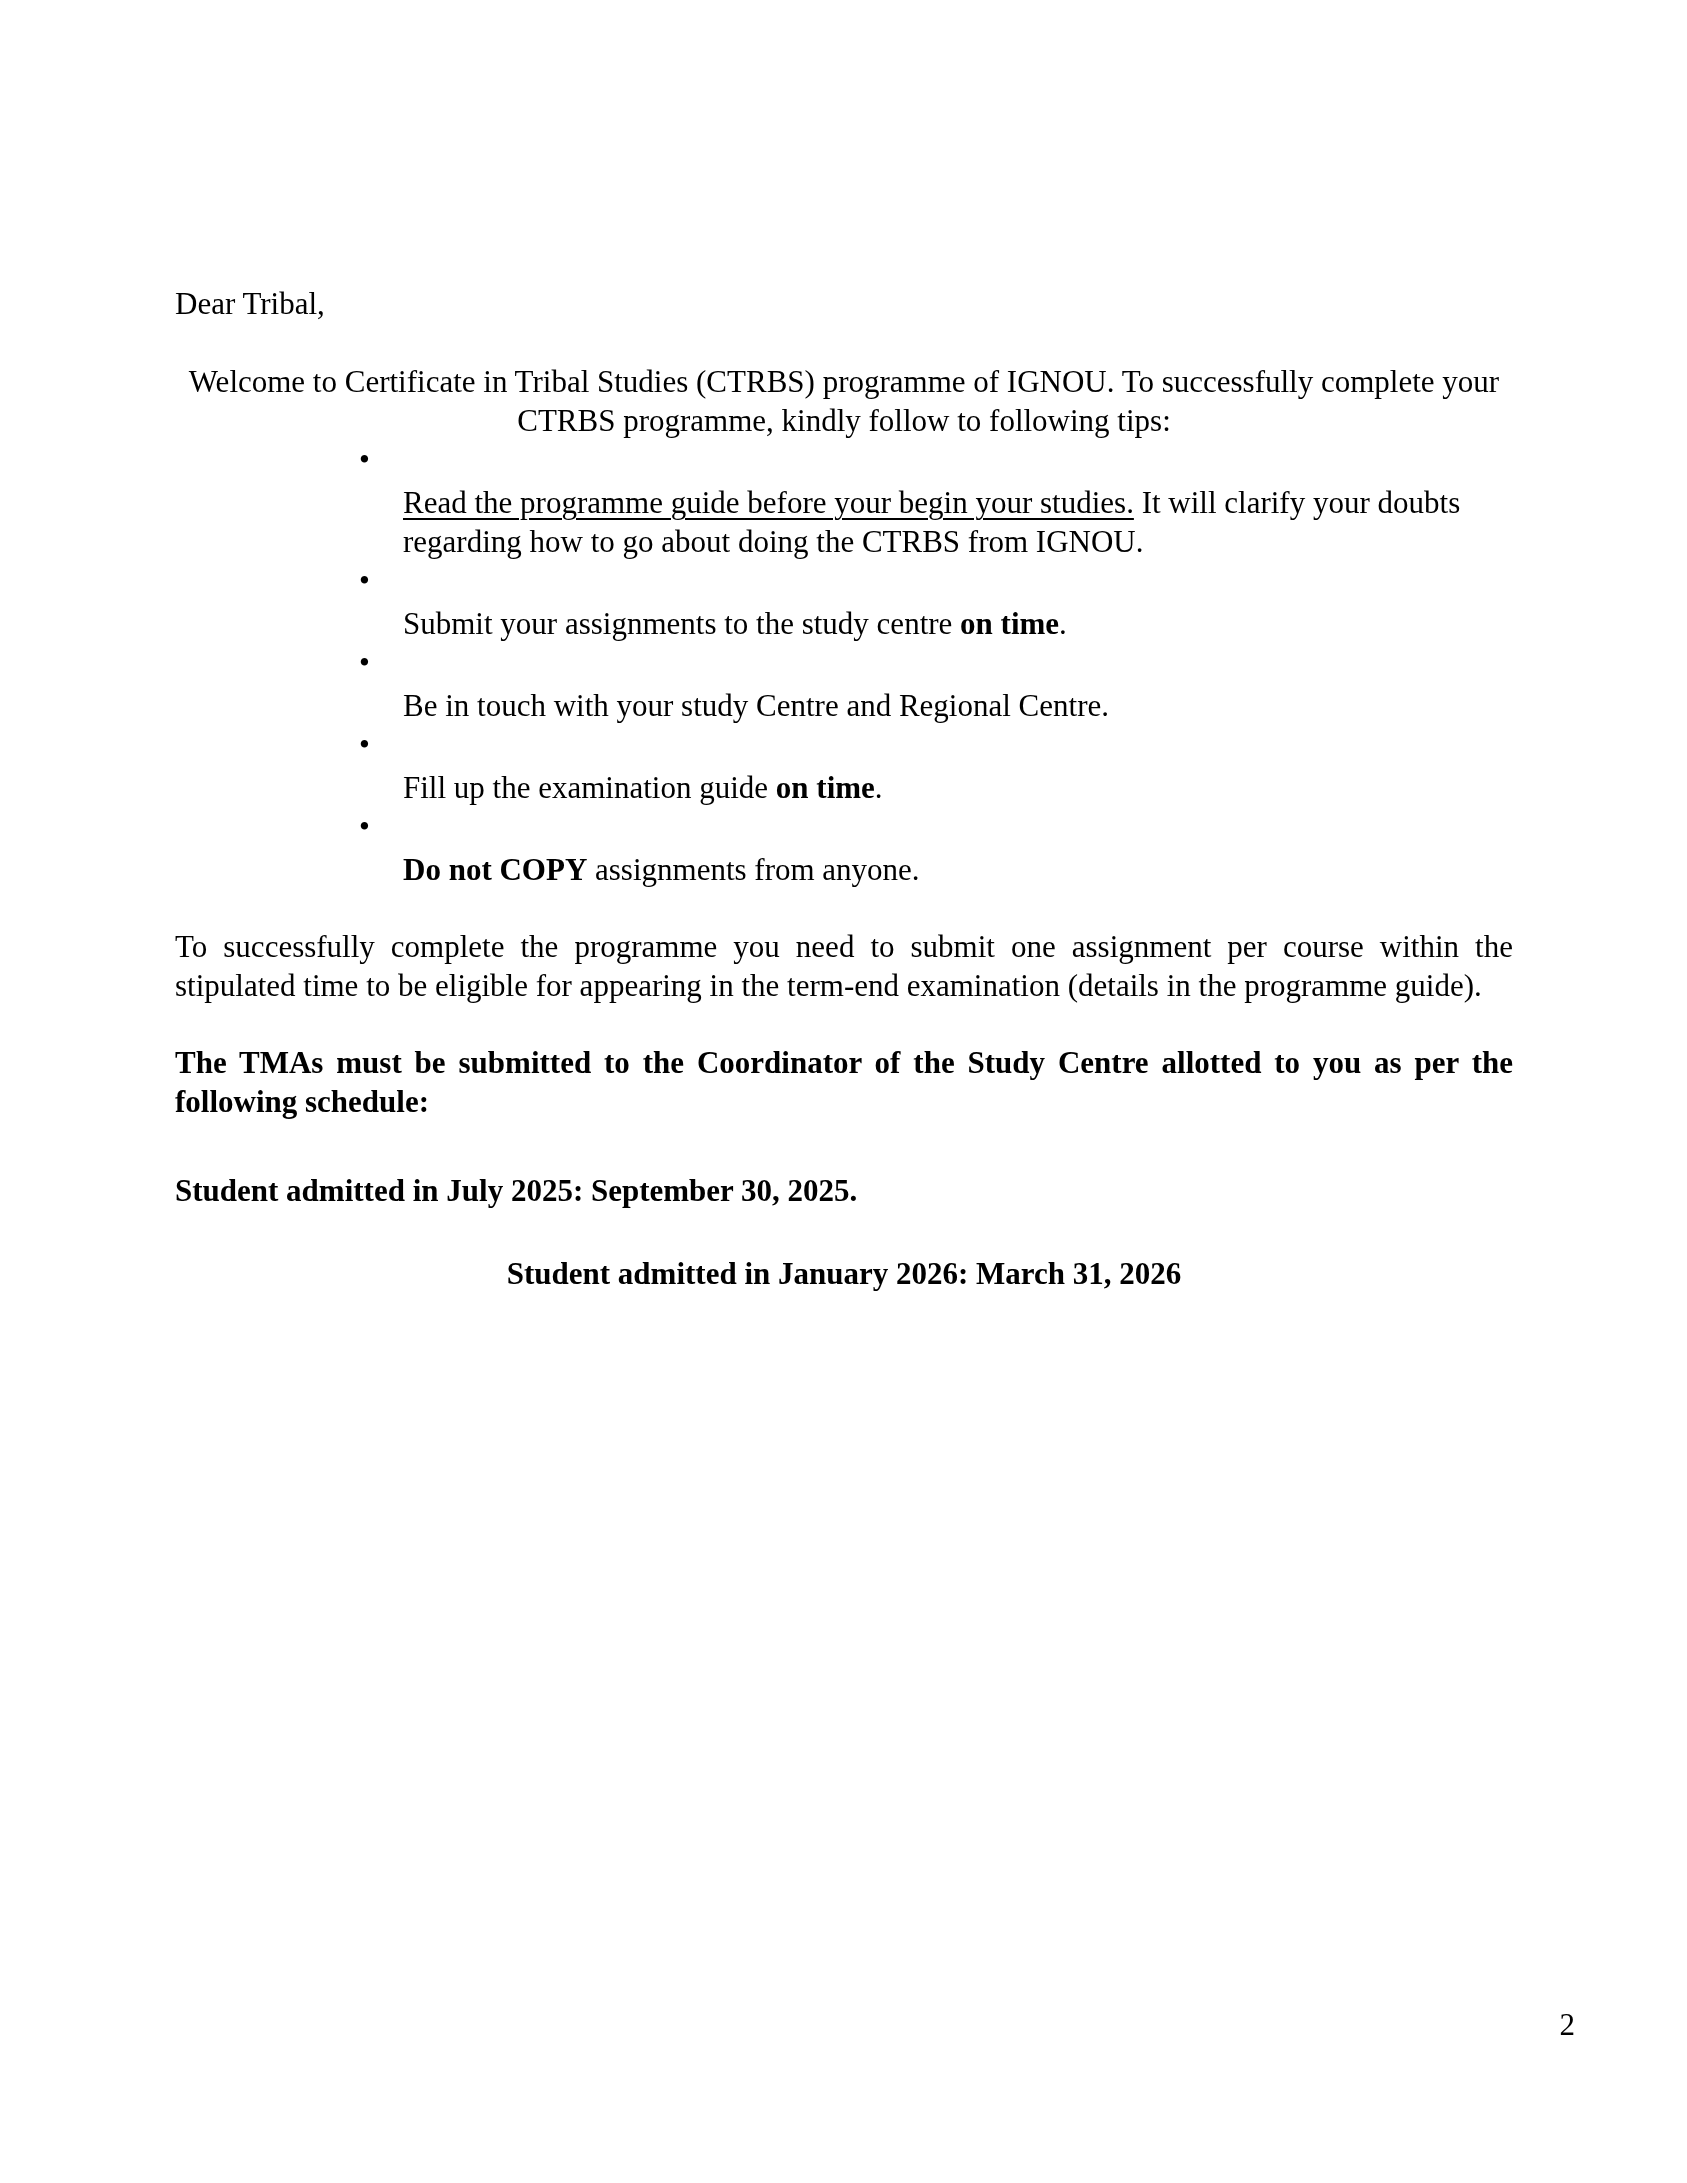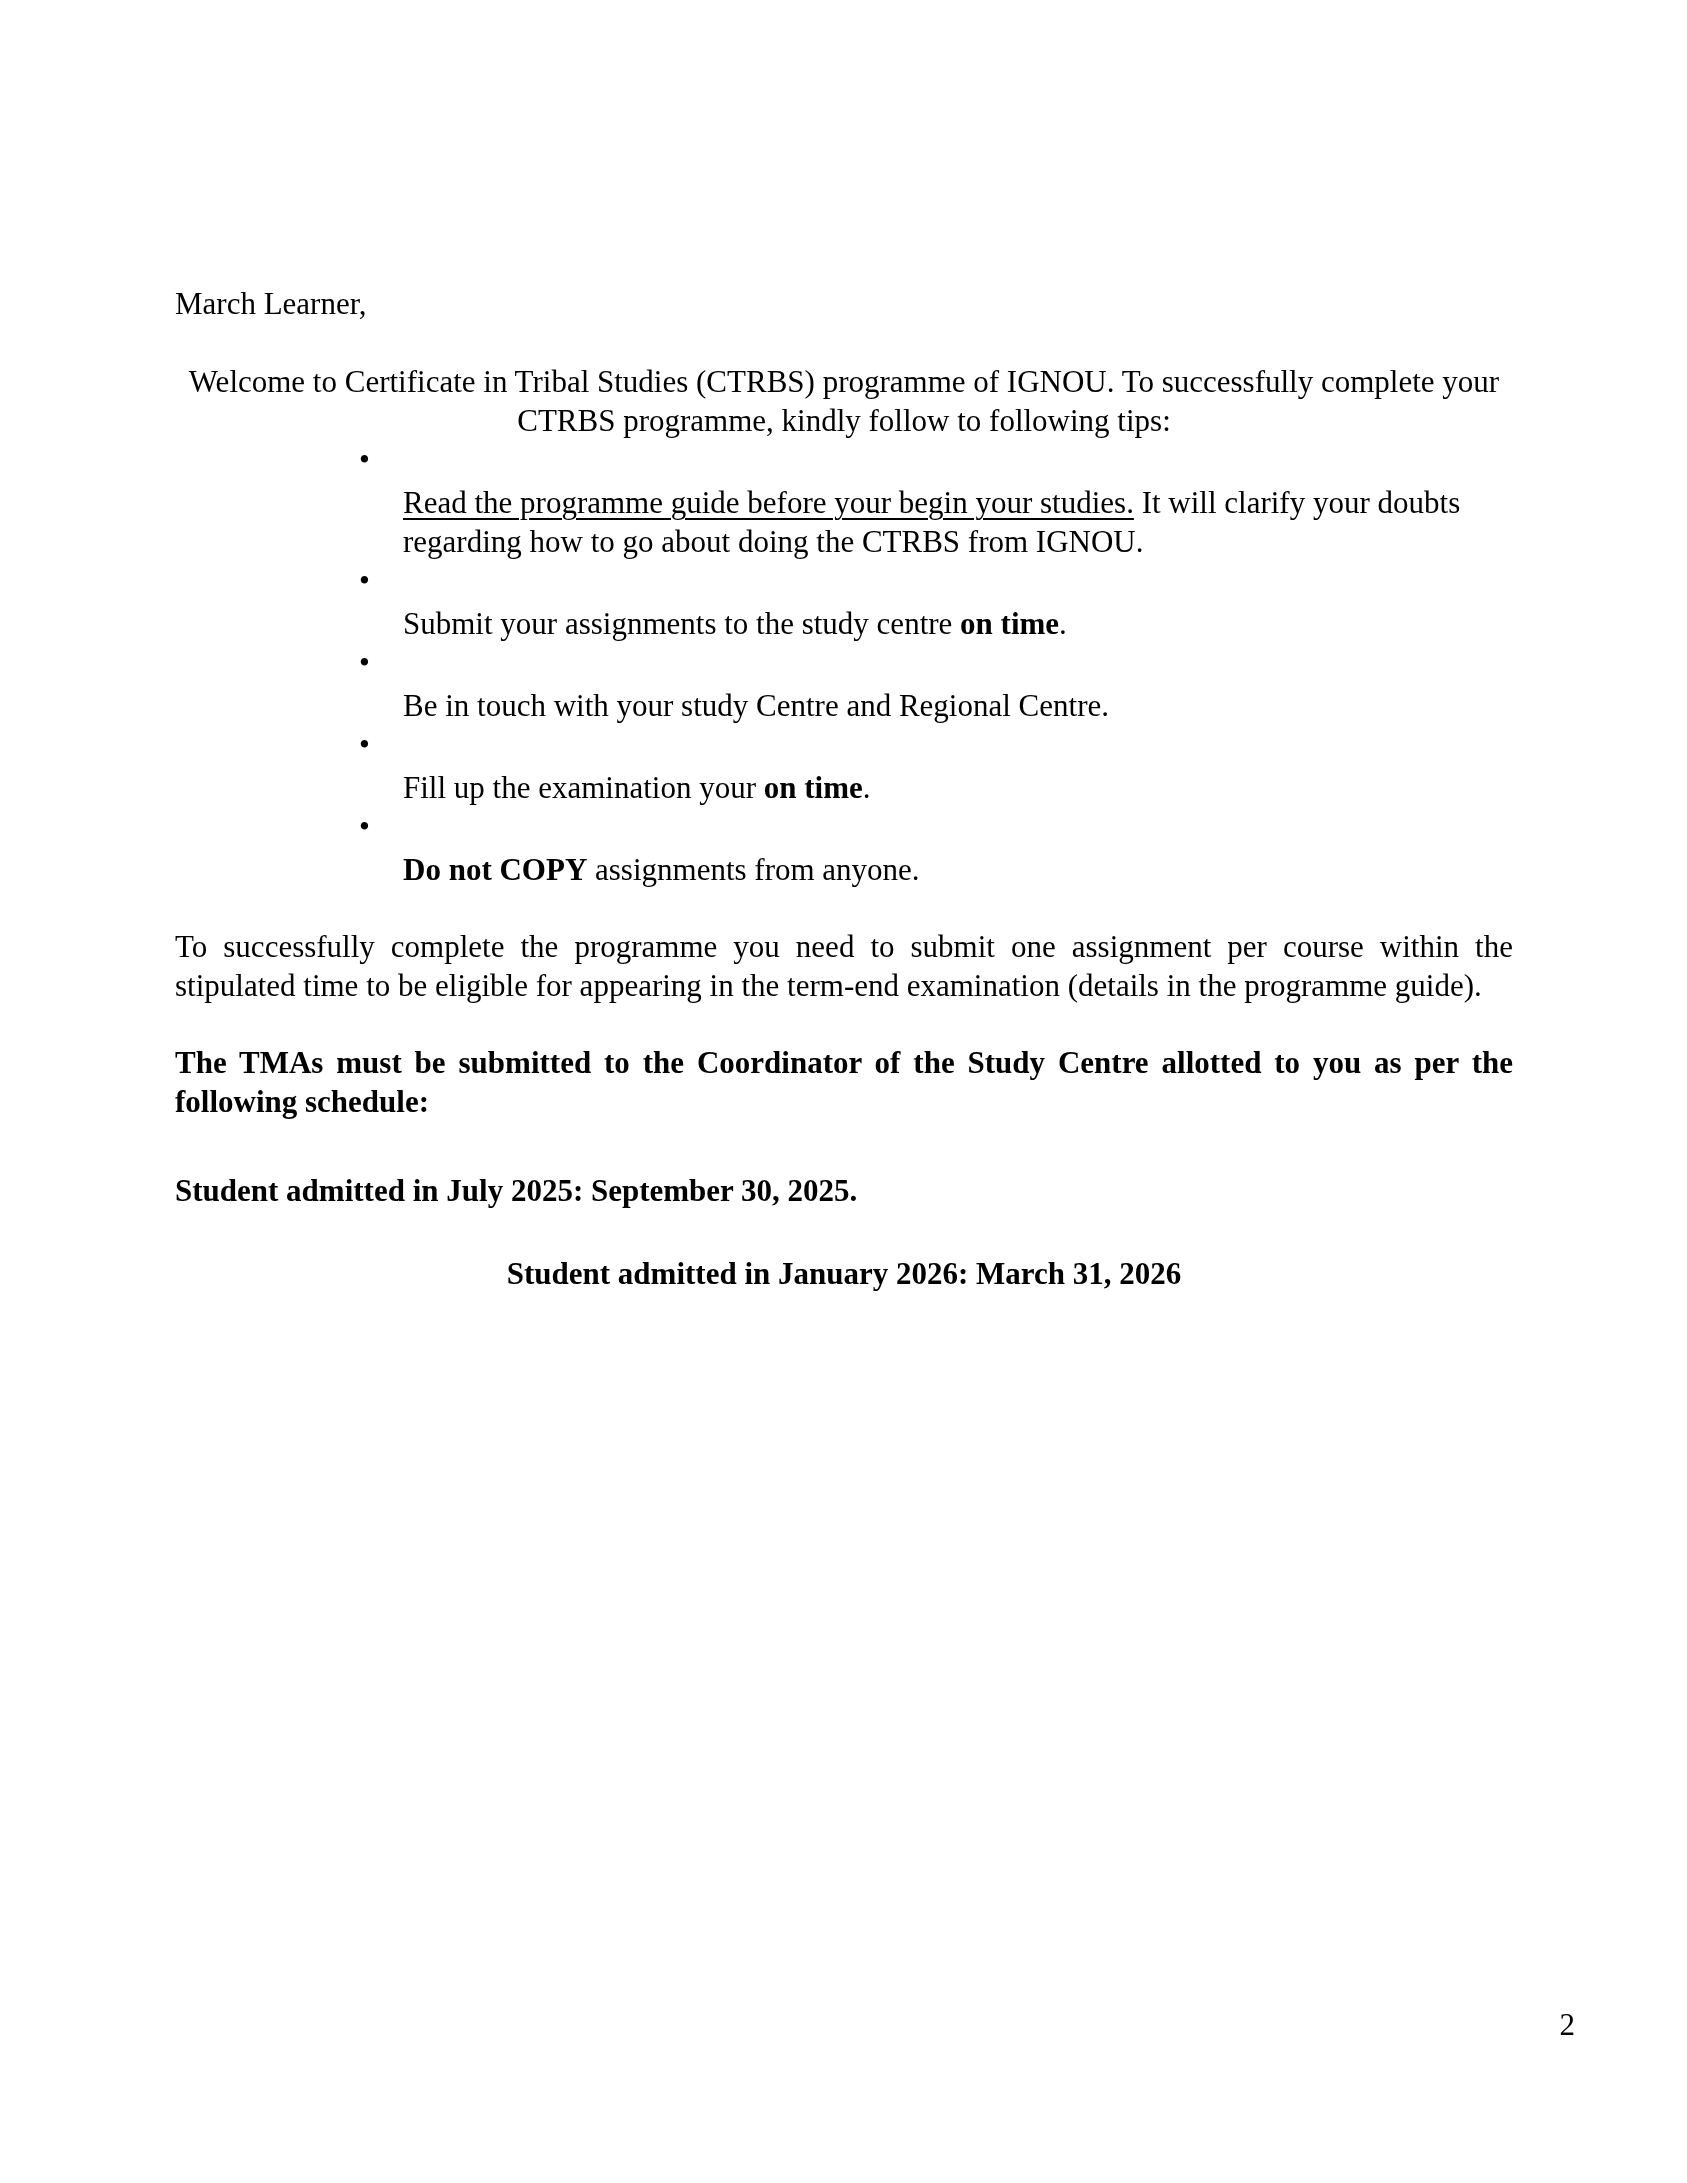--- a/index.html
+++ b/index.html
@@ -61,21 +61,21 @@
     right: 112px;
     font-size: 31px;
   }
 </style>
 </head>
 <body>
 
 <div class="page">
   <div class="content">
 
-    <p class="salutation">March Learner,</p>
+    <p class="salutation">Dear Tribal,</p>
 
     <p class="intro">Welcome to Certificate in Tribal Studies (CTRBS) programme of IGNOU. To successfully complete your CTRBS programme, kindly follow to following tips:</p>
 
     <div class="bullets">
 
       <div class="bullet">
         <span class="dot">•</span>
         <span class="btext"><span class="u">Read the programme guide before your begin your studies.</span><span> It will clarify your doubts regarding how to go about doing the CTRBS from IGNOU.</span></span>
       </div>
 
@@ -84,21 +84,21 @@
         <span class="btext"><span>Submit your assignments to the study centre </span><span class="b">on time</span><span>.</span></span>
       </div>
 
       <div class="bullet">
         <span class="dot">•</span>
         <span class="btext">Be in touch with your study Centre and Regional Centre.</span>
       </div>
 
       <div class="bullet">
         <span class="dot">•</span>
-        <span class="btext"><span>Fill up the examination your </span><span class="b">on time</span><span>.</span></span>
+        <span class="btext"><span>Fill up the examination guide </span><span class="b">on time</span><span>.</span></span>
       </div>
 
       <div class="bullet">
         <span class="dot">•</span>
         <span class="btext"><span class="b">Do not COPY</span><span> assignments from anyone.</span></span>
       </div>
 
     </div>
 
     <p class="para-submit">To successfully complete the programme you need to submit one assignment per course within the stipulated time to be eligible for appearing in the term-end examination (details in the programme guide).</p>

